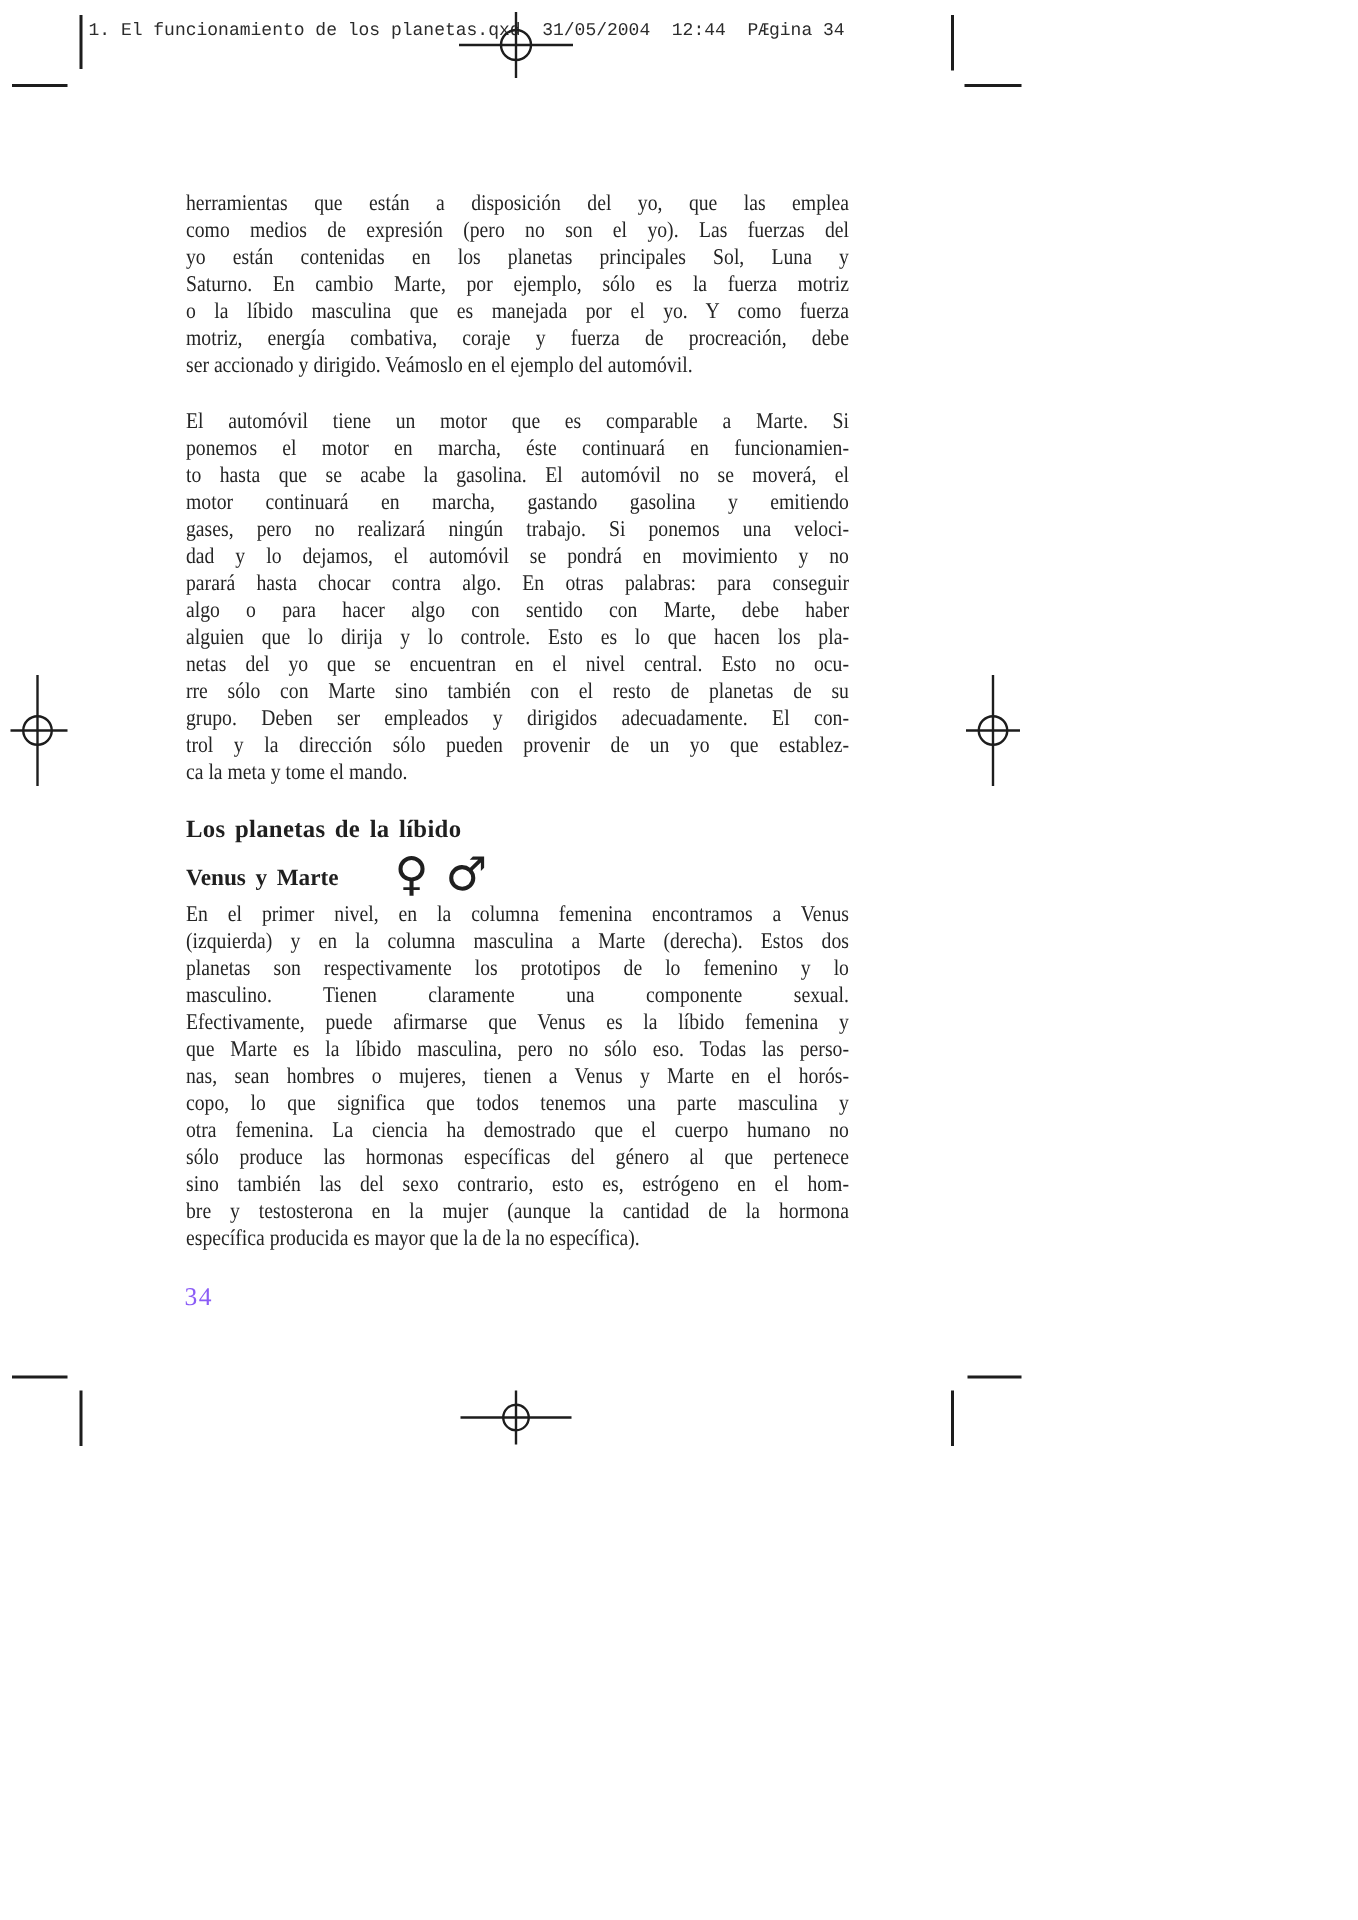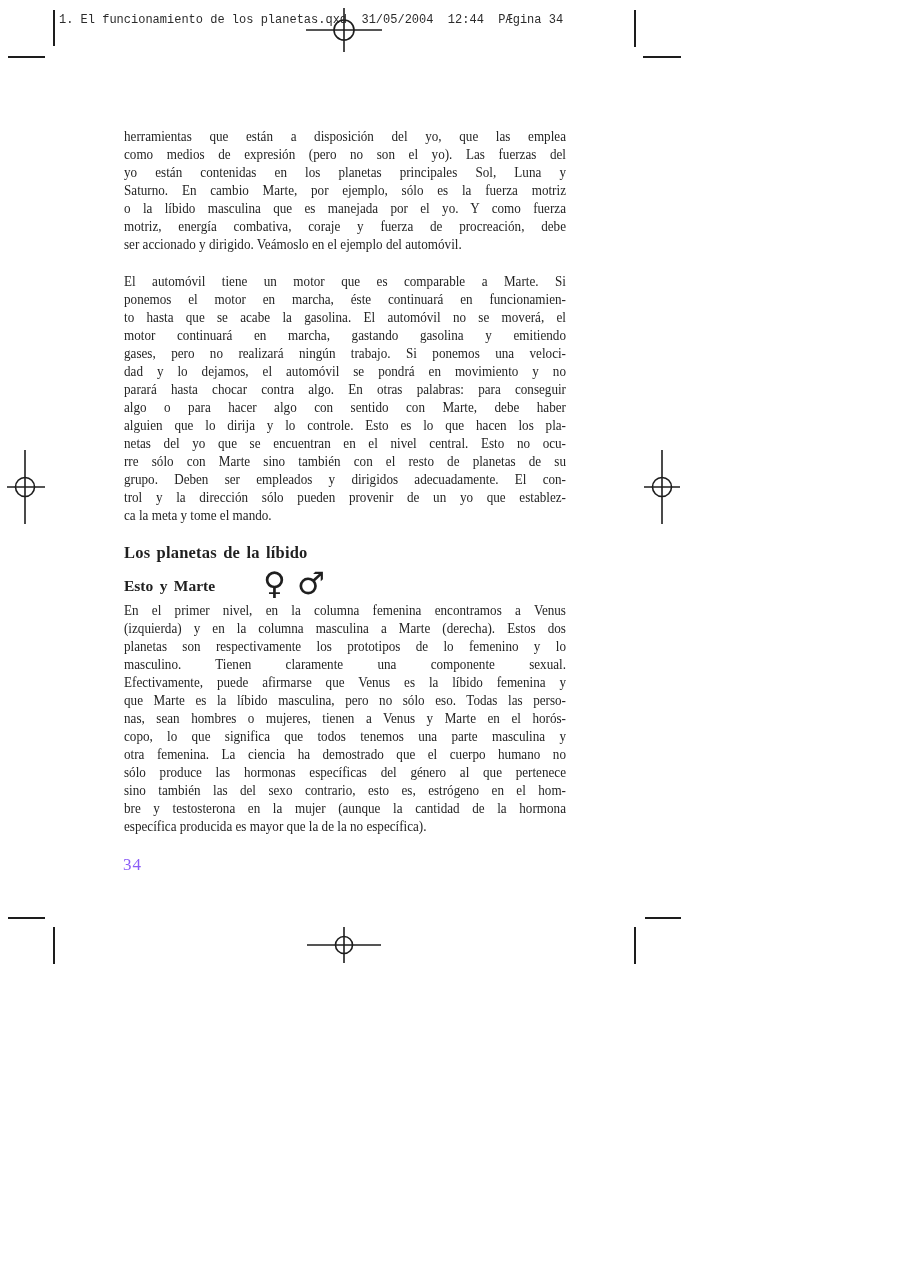--- a/index.html
+++ b/index.html
@@ -147,21 +147,21 @@
       <div class="line">alguien que lo dirija y lo controle. Esto es lo que hacen los pla-</div>
       <div class="line">netas del yo que se encuentran en el nivel central. Esto no ocu-</div>
       <div class="line">rre sólo con Marte sino también con el resto de planetas de su</div>
       <div class="line">grupo. Deben ser empleados y dirigidos adecuadamente. El con-</div>
       <div class="line">trol y la dirección sólo pueden provenir de un yo que establez-</div>
       <div class="line last">ca la meta y tome el mando.</div>
     </div>
 
   <div class="h1">Los planetas de la líbido</div>
 
-  <div class="h2">Esto y Marte</div>
+  <div class="h2">Venus y Marte</div>
   <span class="sym venus">♀</span>
   <span class="sym mars">♂</span>
 
   <div class="para p3">
       <div class="line">En el primer nivel, en la columna femenina encontramos a Venus</div>
       <div class="line">(izquierda) y en la columna masculina a Marte (derecha). Estos dos</div>
       <div class="line">planetas son respectivamente los prototipos de lo femenino y lo</div>
       <div class="line">masculino. Tienen claramente una componente sexual.</div>
       <div class="line">Efectivamente, puede afirmarse que Venus es la líbido femenina y</div>
       <div class="line">que Marte es la líbido masculina, pero no sólo eso. Todas las perso-</div>

